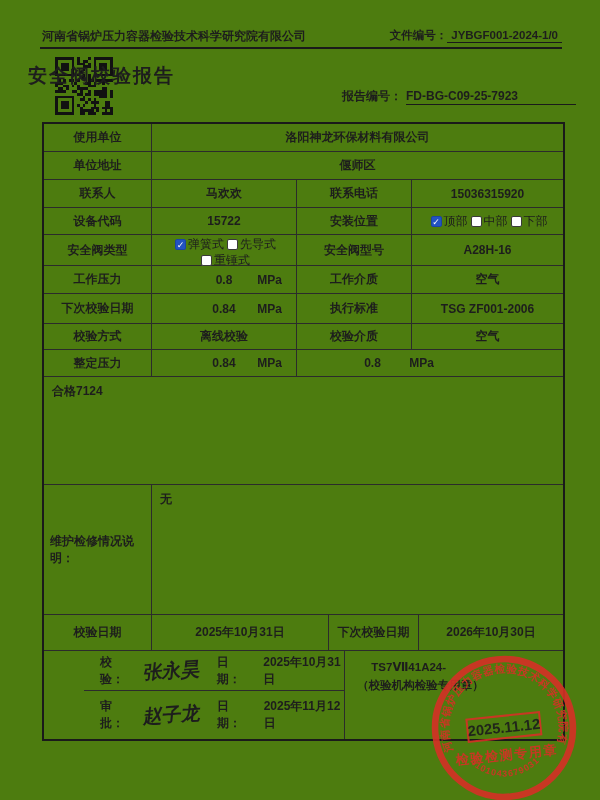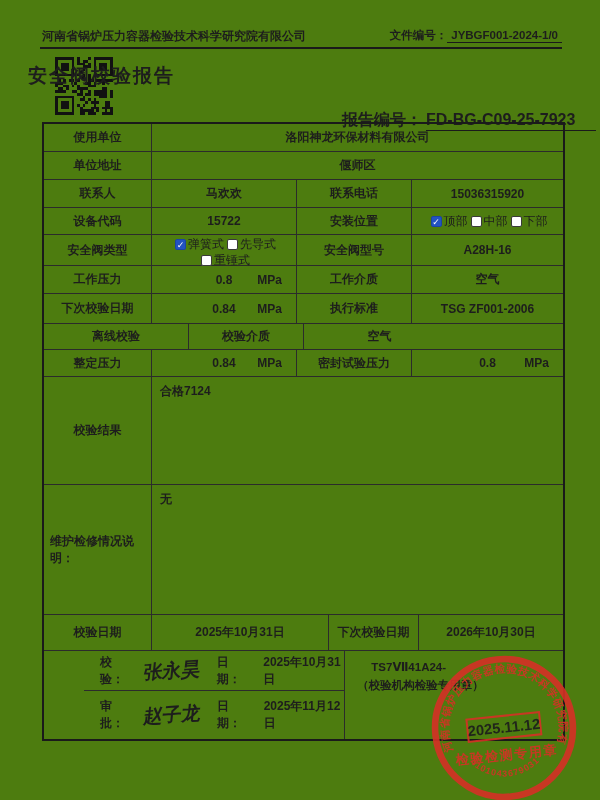--- a/index.html
+++ b/index.html
@@ -8,21 +8,21 @@
     font-family:"Liberation Sans","DejaVu Sans",sans-serif;color:#1d1d1d;overflow:hidden;
   }
   
   .hdr-org{position:absolute;left:42px;top:28px;font-size:12px;font-weight:700;}
   .hdr-doc{position:absolute;right:38px;top:28px;font-size:11.5px;font-weight:700;}
   .hdr-doc .val{border-bottom:1.5px solid #1a1a1a;padding:0 4px 1px 4px;}
   .hdr-rule{position:absolute;left:40px;top:47px;width:522px;height:2px;background:#1a1a1a;}
   .qr{position:absolute;left:55px;top:57px;width:58px;height:58px;}
   .title{position:absolute;left:0;top:63px;width:100%;
          font-size:19px;font-weight:700;letter-spacing:2px;padding-left:28px;}
-  .report-no{position:absolute;left:342px;top:110px;font-size:16px;font-weight:700;display:flex;align-items:flex-end;}
+  .report-no{position:absolute;left:342px;top:88px;font-size:12px;font-weight:700;display:flex;align-items:flex-end;}
   .report-no .val{display:inline-block;width:170px;text-align:left;border-bottom:1.5px solid #1a1a1a;
                   padding-bottom:1px;margin-left:4px;font-weight:700;}
   
   .tbl{position:absolute;left:42px;top:122px;width:519px;border:2px solid #1a1a1a;box-sizing:content-box;}
   .t-row{display:flex;border-bottom:1px solid #2b2b2b;box-sizing:border-box;}
   .t-row:last-child{border-bottom:none;}
   .cell{border-right:1px solid #2b2b2b;box-sizing:border-box;display:flex;align-items:center;
         justify-content:center;text-align:center;font-size:12px;padding:1px 3px;}
   .cell:last-child{border-right:none;}
   .cell.lbl{font-weight:700;}
@@ -377,40 +377,39 @@
       <div class="cell lbl w1">下次校验日期</div>
       <div class="cell val w2 unit-cell">
         <span>0.84</span>
         <span class="unit">MPa</span>
       </div>
       <div class="cell lbl w3">执行标准</div>
       <div class="cell val w4">TSG ZF001-2006</div>
     </div>
 
     <div class="t-row" style="height:26px">
+      <div class="cell lbl w1">校验方式</div>
       <div class="cell val w2">离线校验</div>
       <div class="cell lbl w3">校验介质</div>
       <div class="cell val w4">空气</div>
     </div>
 
     <div class="t-row" style="height:27px">
       <div class="cell lbl w1">整定压力</div>
       <div class="cell val w2 unit-cell">
         <span>0.84</span>
         <span class="unit">MPa</span>
       </div>
-      <div class="cell lbl w3">密封试验压力</div>
       <div class="cell val w4 unit-cell">
         <span>0.8</span>
         <span class="unit">MPa</span>
       </div>
     </div>
 
     <div class="t-row" style="height:108px">
-      <div class="cell lbl w1">校验结果</div>
       <div class="cell val wspan topleft">合格7124</div>
     </div>
 
     <div class="t-row" style="height:130px">
       <div class="cell lbl w1 leftlbl">维护检修情况说明：</div>
       <div class="cell val wspan topleft">无</div>
     </div>
 
     <div class="t-row" style="height:36px">
       <div class="cell lbl w1">校验日期</div>

